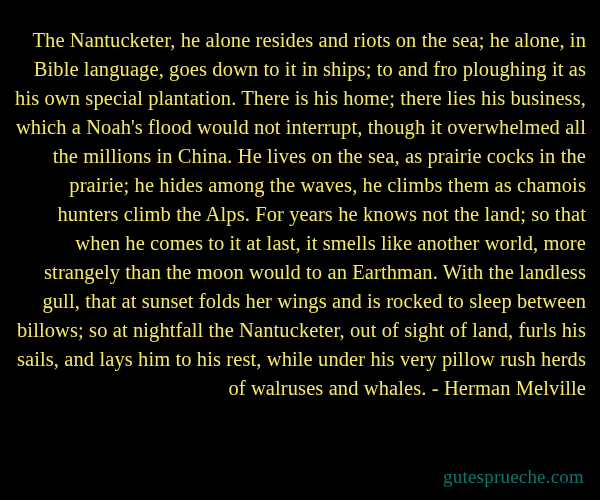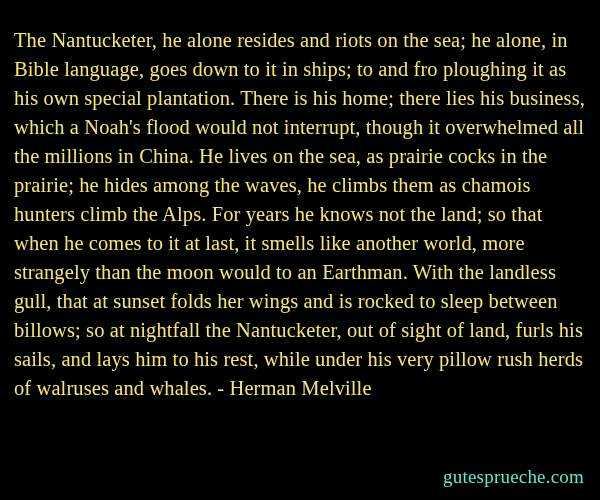--- a/index.html
+++ b/index.html
@@ -20,29 +20,29 @@
     box-sizing: border-box;
     padding: 26px 14px 0 14px;
     display: flex;
     flex-direction: column;
   }
   .quote-text {
     color: #f5e96b;
     font-family: "Liberation Serif", serif;
     font-size: 20.5px;
     line-height: 29px;
-    text-align: left;
+    text-align: right;
     letter-spacing: 0.1px;
     white-space: pre-wrap;
   }
   .watermark {
     position: absolute;
     right: 16px;
     bottom: 12px;
-    color: #5eead4;
+    color: #0f766e;
     font-family: "Liberation Serif", serif;
     font-size: 19px;
     letter-spacing: 0.2px;
   }
 </style>
 </head>
 <body>
 
 <div class="quote-card">
   <div class="quote-text">The Nantucketer, he alone resides and riots on the sea; he alone, in Bible language, goes down to it in ships; to and fro ploughing it as his own special plantation. There is his home; there lies his business, which a Noah's flood would not interrupt, though it overwhelmed all the millions in China. He lives on the sea, as prairie cocks in the prairie; he hides among the waves, he climbs them as chamois hunters climb the Alps. For years he knows not the land; so that when he comes to it at last, it smells like another world, more strangely than the moon would to an Earthman. With the landless gull, that at sunset folds her wings and is rocked to sleep between billows; so at nightfall the Nantucketer, out of sight of land, furls his sails, and lays him to his rest, while under his very pillow rush herds of walruses and whales. - Herman Melville</div>

